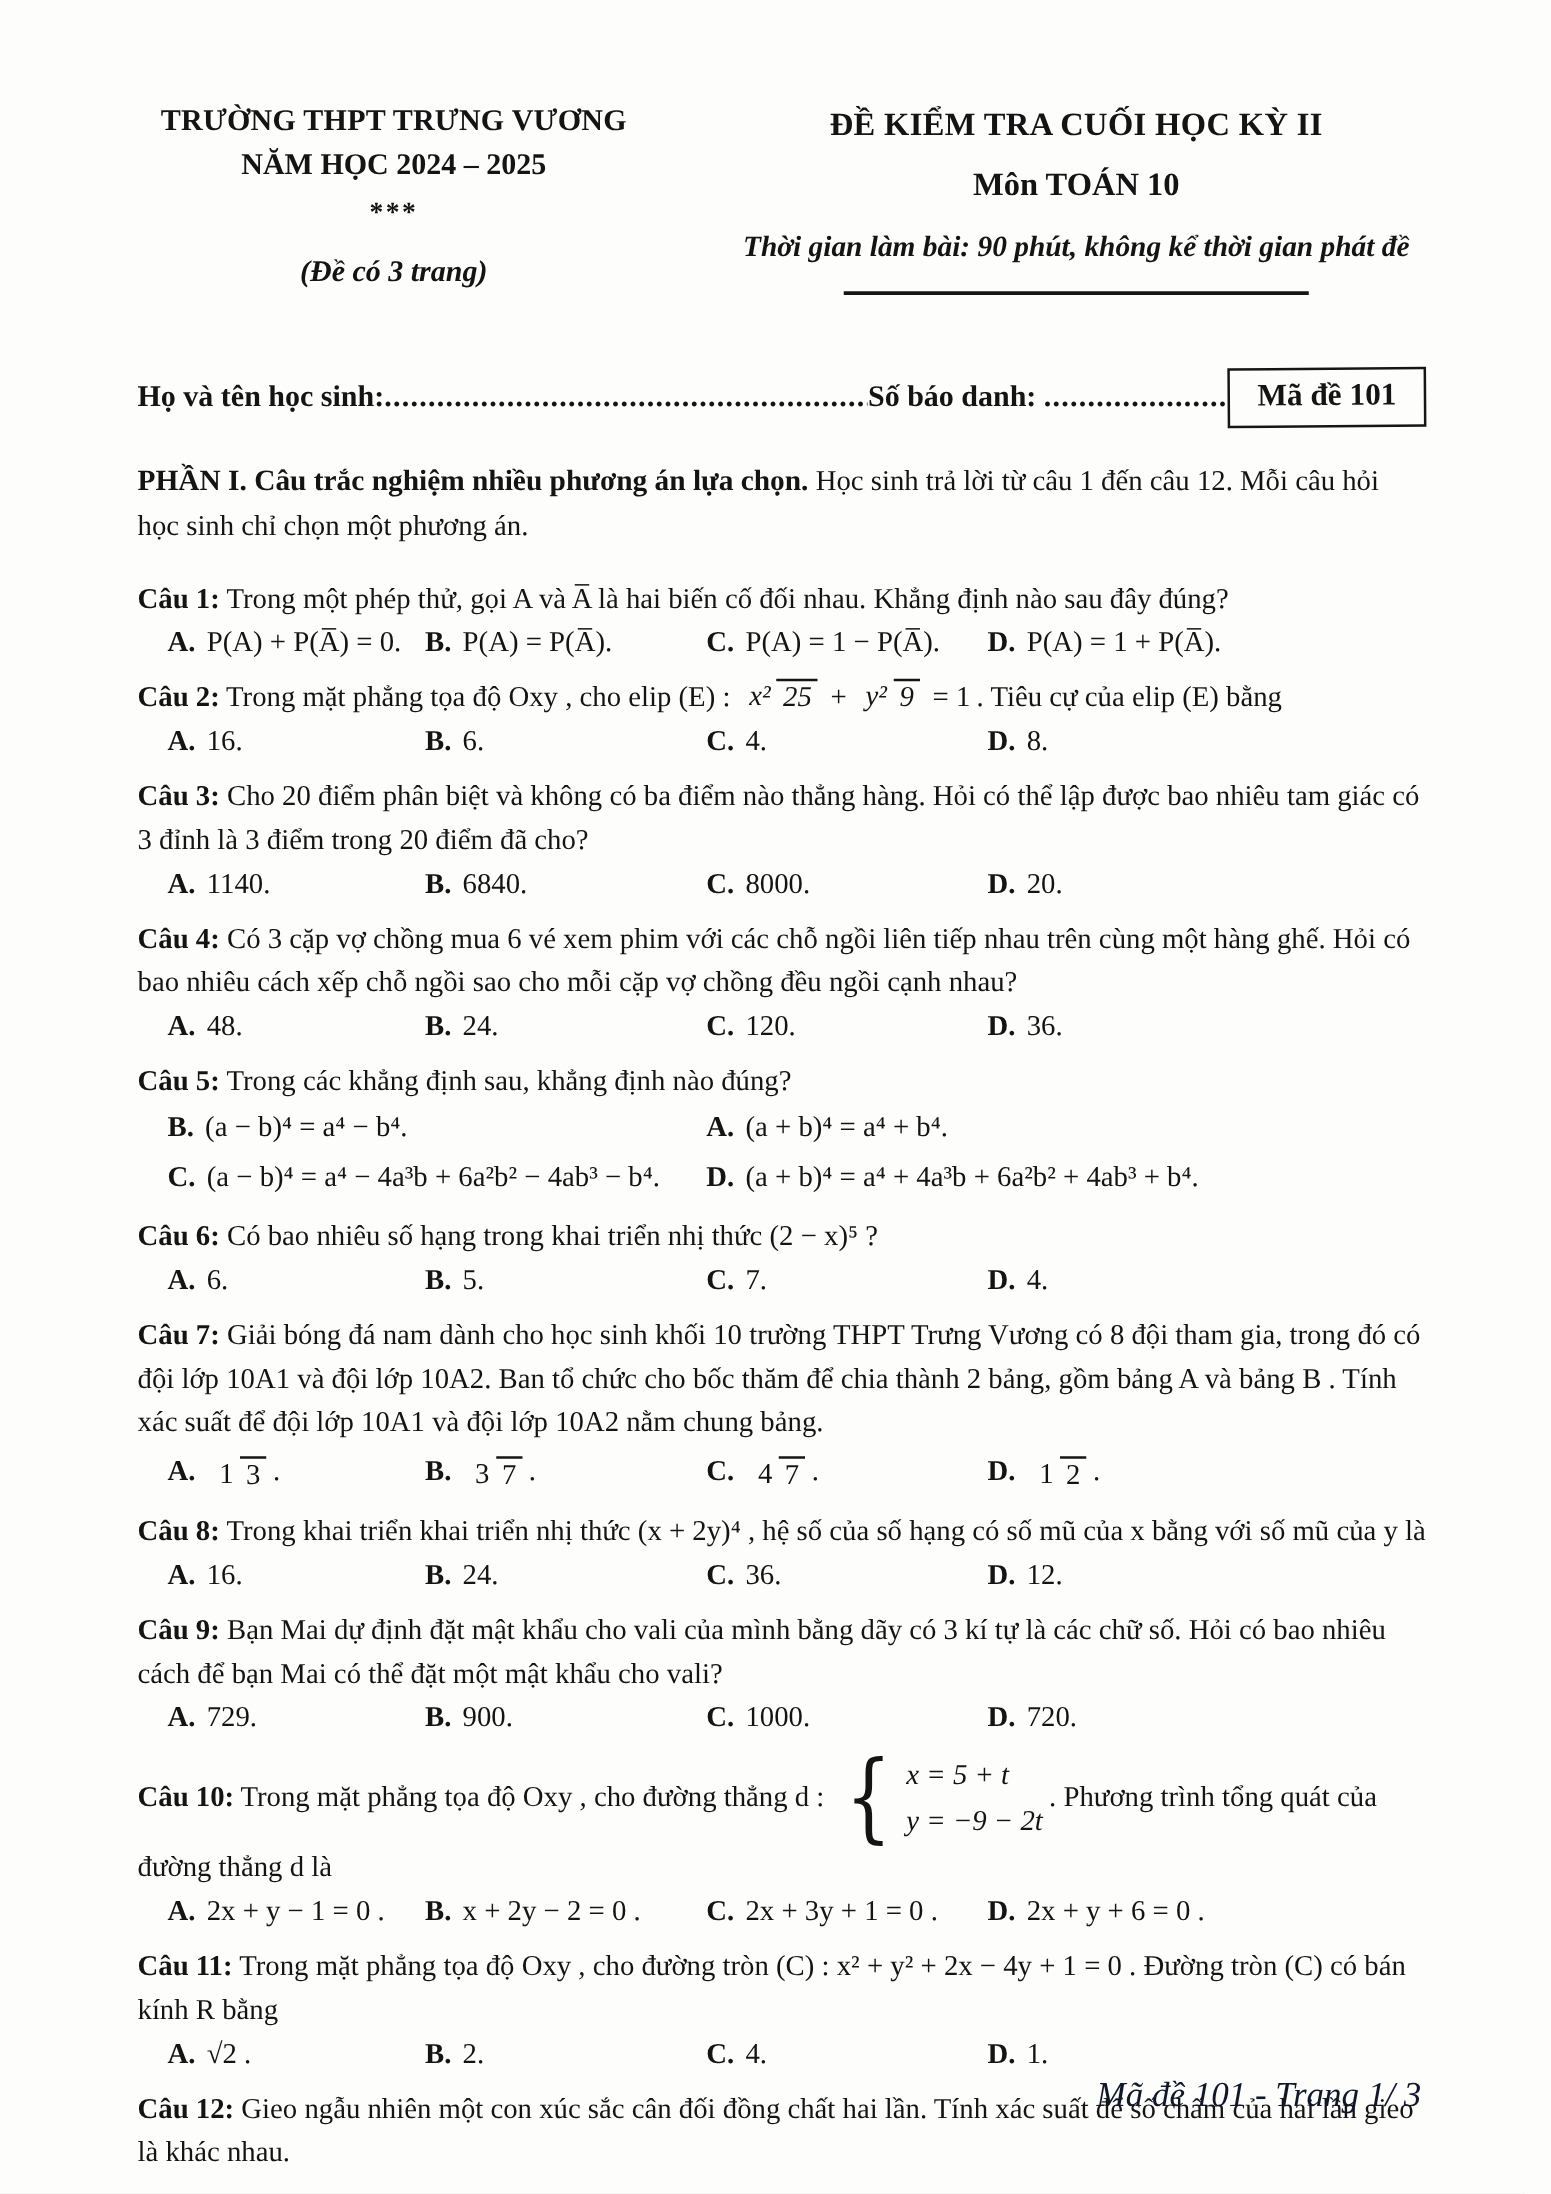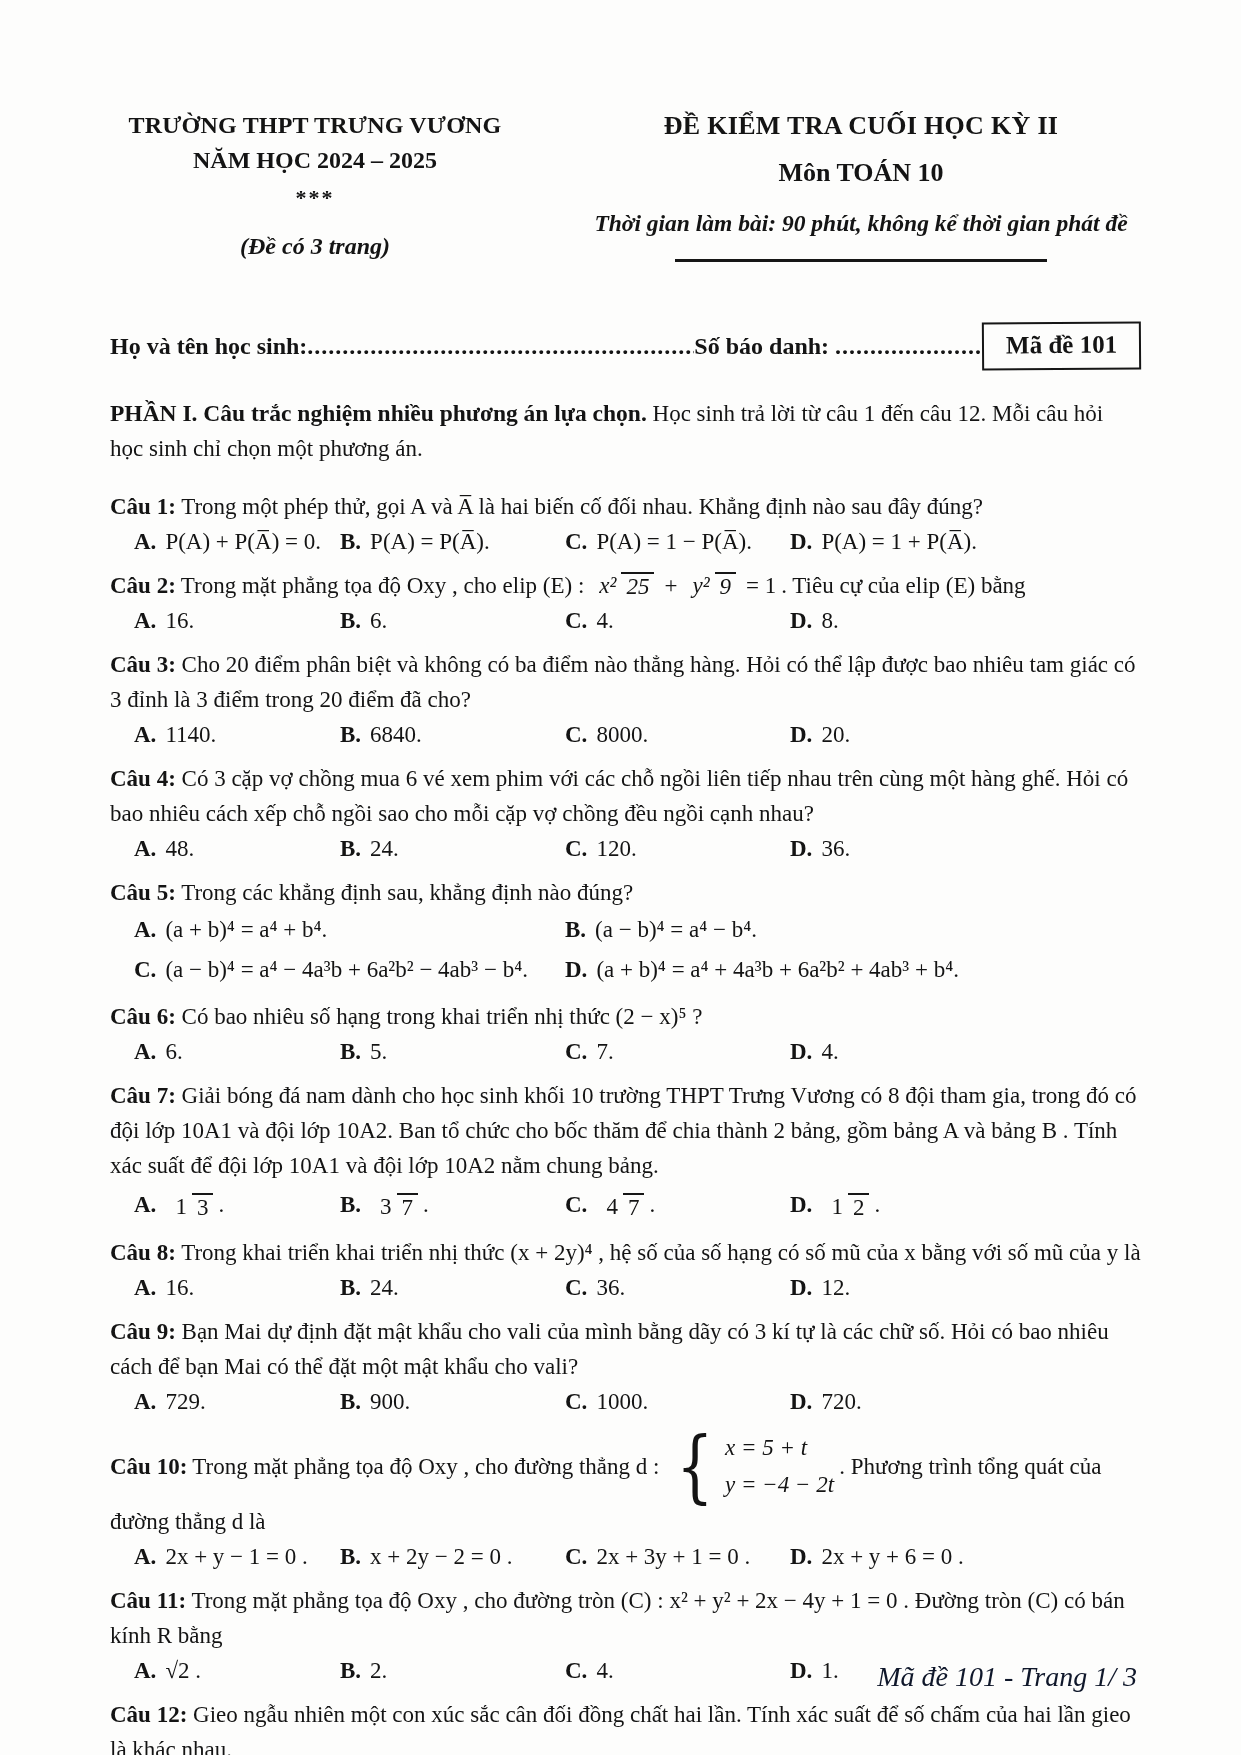--- a/index.html
+++ b/index.html
@@ -10,21 +10,21 @@
     margin: 0 auto;
     background: #fdfdfc;
     color: #141414;
     font-family: "Liberation Serif", serif;
     font-size: 23px;
     overflow: hidden;
   }
   .content { padding: 78px 100px 0 110px; }
 
   
-  .header { display: flex; justify-content: space-between; align-items: center; margin-top: 28px; }
+  .header { display: flex; justify-content: space-between; align-items: flex-end; }
   .h-left { width: 410px; text-align: center; font-weight: bold; line-height: 1.45; padding-top: 2px; }
   .h-left .school { font-size: 24px; letter-spacing: 0.2px; }
   .h-left .year { font-size: 24px; }
   .h-left .stars { font-size: 22px; margin-top: 4px; letter-spacing: 2px; }
   .h-left .pages-note { font-style: italic; font-size: 24px; margin-top: 16px; font-weight: bold; }
   .h-right { width: 560px; text-align: center; line-height: 1.3; }
   .h-right .exam-title { font-weight: bold; font-size: 26px; letter-spacing: 0.3px; }
   .h-right .subject { font-weight: bold; font-size: 26px; margin-top: 14px; }
   .h-right .duration { font-weight: bold; font-style: italic; font-size: 23.5px; margin-top: 18px; }
   .h-right .rule { width: 372px; height: 3px; background: #161616; margin: 20px auto 0; }
@@ -166,22 +166,22 @@
         <span class="opt"><b>A.</b><span>48.</span></span>
         <span class="opt"><b>B.</b><span>24.</span></span>
         <span class="opt"><b>C.</b><span>120.</span></span>
         <span class="opt"><b>D.</b><span>36.</span></span>
       </div>
     </div>
 
     <div class="q">
       <p class="stem"><b class="qlabel">Câu 5:</b> <span>Trong các khẳng định sau, khẳng định nào đúng?</span></p>
       <div class="opts2">
+        <span class="opt"><b>B.</b><span>(a − b)⁴ = a⁴ − b⁴.</span></span>
         <span class="opt"><b>A.</b><span>(a + b)⁴ = a⁴ + b⁴.</span></span>
-        <span class="opt"><b>B.</b><span>(a − b)⁴ = a⁴ − b⁴.</span></span>
       </div>
       <div class="opts2">
         <span class="opt"><b>C.</b><span>(a − b)⁴ = a⁴ − 4a³b + 6a²b² − 4ab³ − b⁴.</span></span>
         <span class="opt"><b>D.</b><span>(a + b)⁴ = a⁴ + 4a³b + 6a²b² + 4ab³ + b⁴.</span></span>
       </div>
     </div>
 
     <div class="q">
       <p class="stem"><b class="qlabel">Câu 6:</b> <span>Có bao nhiêu số hạng trong khai triển nhị thức (2 − x)⁵ ?</span></p>
       <div class="opts4">
@@ -234,21 +234,21 @@
       </div>
     </div>
 
     <div class="q">
       <p class="stem-flex">
         <b class="qlabel">Câu 10:</b>
         <span>Trong mặt phẳng tọa độ Oxy , cho đường thẳng d :</span>
         <span class="brace">{</span>
         <span class="sys">
             <span>x = 5 + t</span>
-            <span>y = −4 − 2t</span>
+            <span>y = −9 − 2t</span>
           </span>
         <span>. Phương trình tổng quát của</span>
       </p>
       <p class="stem">đường thẳng d là</p>
       <div class="opts4">
         <span class="opt"><b>A.</b><span>2x + y − 1 = 0 .</span></span>
         <span class="opt"><b>B.</b><span>x + 2y − 2 = 0 .</span></span>
         <span class="opt"><b>C.</b><span>2x + 3y + 1 = 0 .</span></span>
         <span class="opt"><b>D.</b><span>2x + y + 6 = 0 .</span></span>
       </div>

